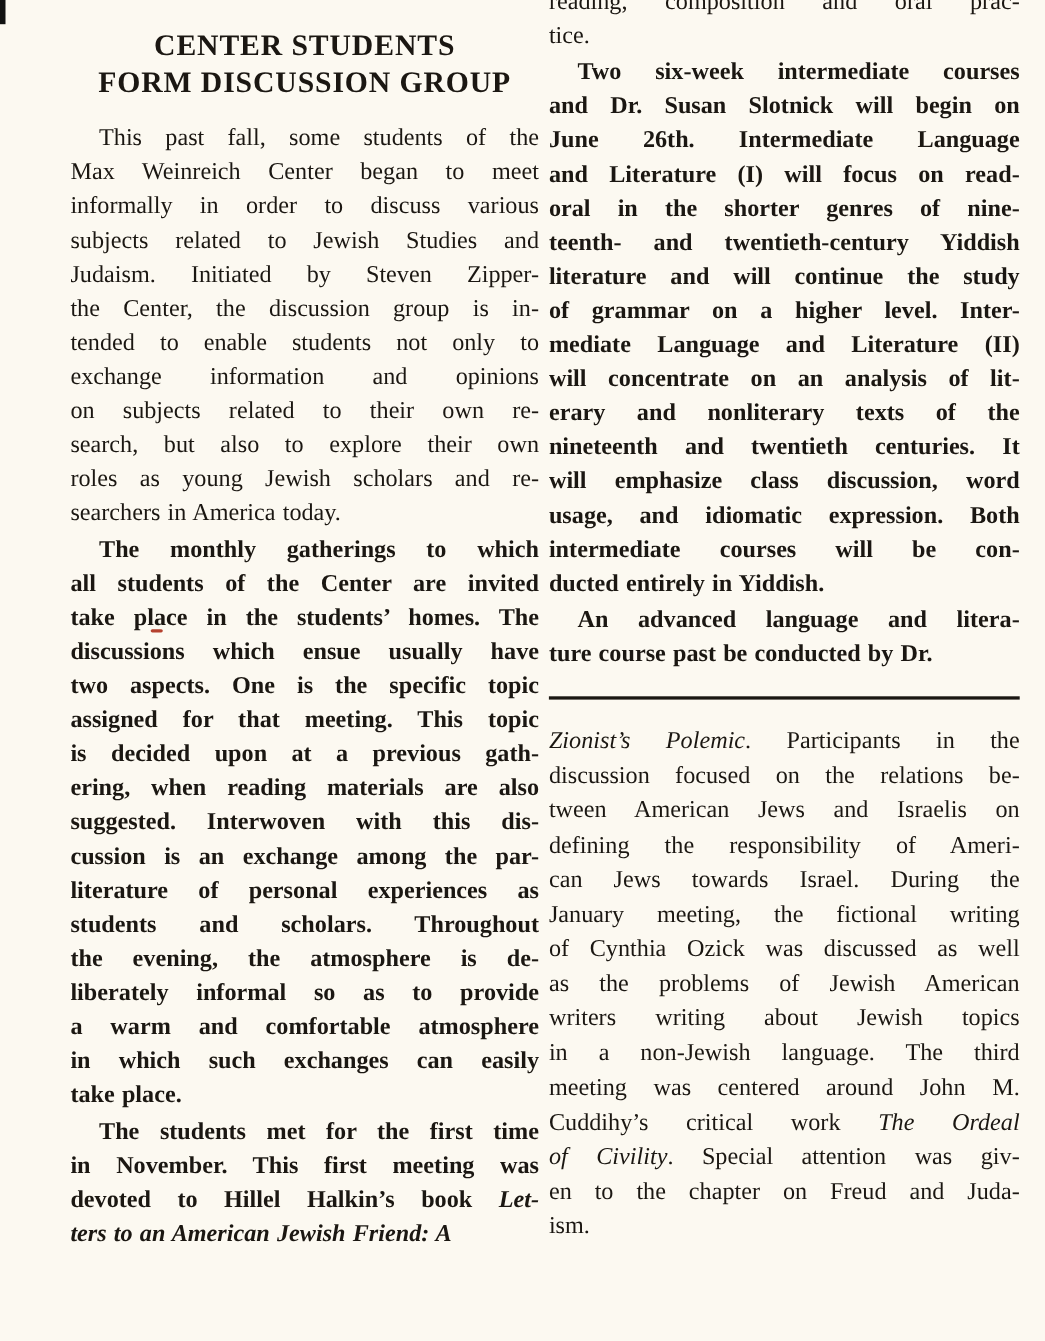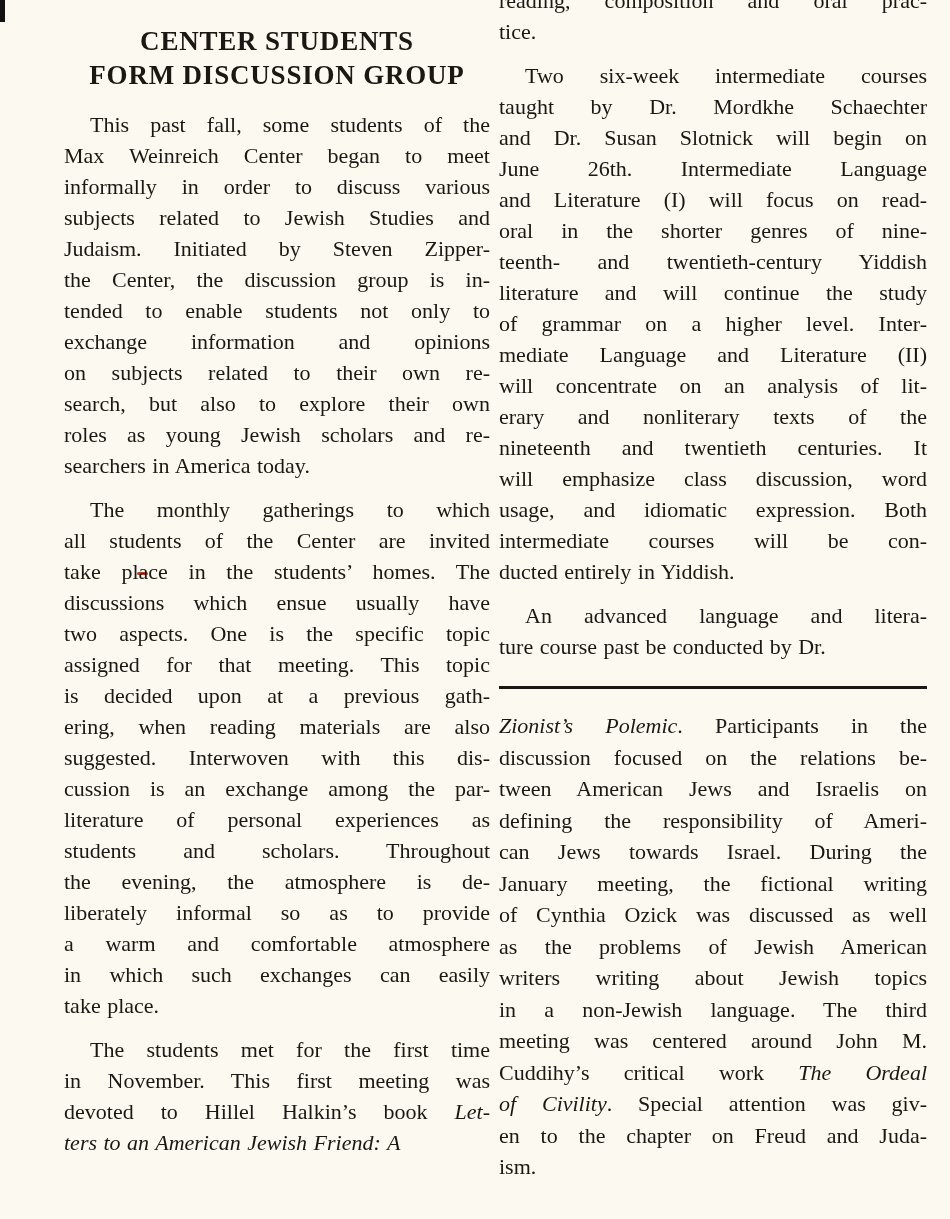--- a/index.html
+++ b/index.html
@@ -29,21 +29,21 @@
     margin: 0 0 17px 0;
     font-size: 27px;
     line-height: 34px;
     font-weight: bold;
     text-align: center;
     letter-spacing: 0.8px;
   }
   .hl { display: block; }
 
   .body { font-size: 22px; }
-  .para + .para { margin-top: 13px; }
+  .para + .para { margin-top: 2px; font-weight: bold; }
   .tline {
     line-height: 31px;
     text-align: justify;
     text-align-last: justify;
     -moz-text-align-last: justify;
     word-spacing: 1px;
     white-space: normal;
   }
   .tline.tlast  { text-align-last: left; -moz-text-align-last: left; }
   .tline.tindent { text-indent: 26px; }
@@ -129,21 +129,20 @@
   </div>
 
   <div class="col col-right">
     <div class="body">
         <div class="para">
           <div class="tline"><span>reading, composition and oral prac-</span></div>
           <div class="tline tlast"><span>tice.</span></div>
         </div>
         <div class="para">
           <div class="tline tindent"><span>Two six-week intermediate courses</span></div>
-          <div class="tline"><span>taught by Dr. Mordkhe Schaechter</span></div>
           <div class="tline"><span>and Dr. Susan Slotnick will begin on</span></div>
           <div class="tline"><span>June 26th. Intermediate Language</span></div>
           <div class="tline"><span>and Literature (I) will focus on read-</span></div>
           <div class="tline"><span>oral in the shorter genres of nine-</span></div>
           <div class="tline"><span>teenth- and twentieth-century Yiddish</span></div>
           <div class="tline"><span>literature and will continue the study</span></div>
           <div class="tline"><span>of grammar on a higher level. Inter-</span></div>
           <div class="tline"><span>mediate Language and Literature (II)</span></div>
           <div class="tline"><span>will concentrate on an analysis of lit-</span></div>
           <div class="tline"><span>erary and nonliterary texts of the</span></div>

